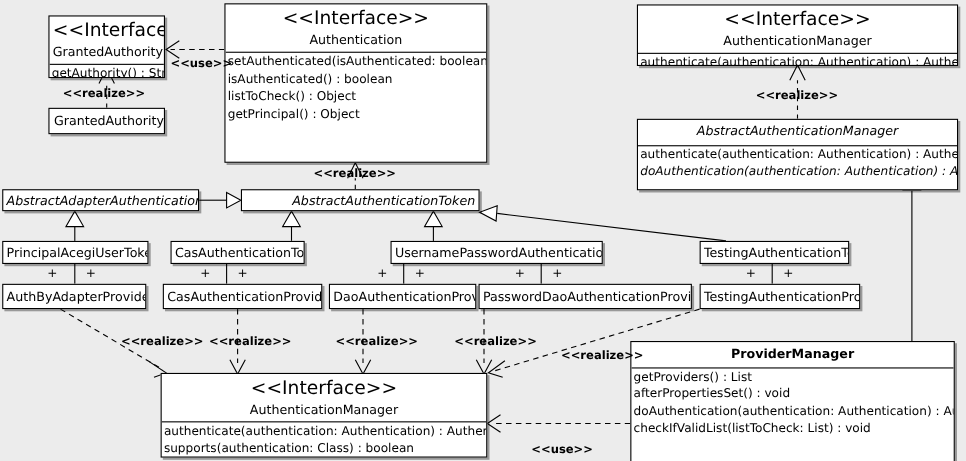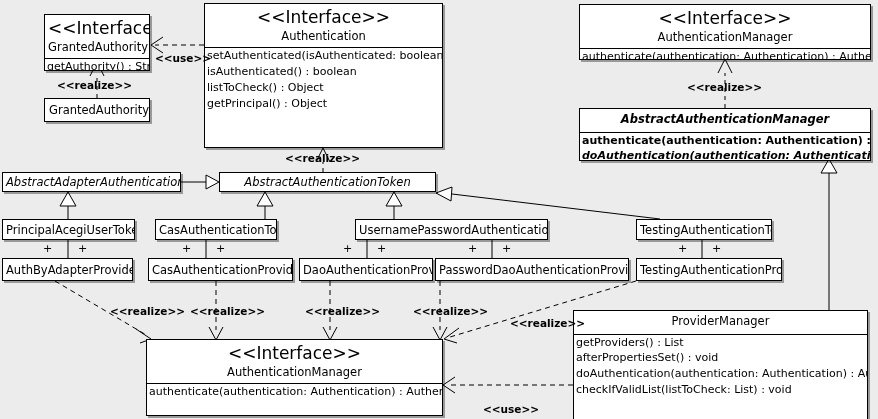--- a/index.html
+++ b/index.html
@@ -236,39 +236,39 @@
     <div class="hdr">
       <span class="stereo">&lt;&lt;Interface&gt;&gt;</span>
       <span class="cname">AuthenticationManager</span>
     </div>
     <div class="divider"></div>
     <div class="members">
       <div class="member">authenticate(authentication: Authentication) : Authentication</div>
     </div>
   </div>
 
-  <div class="uml-box" style="left:579px; top:108px; width:292px; height:53px;font-weight:bold;">
+  <div class="uml-box" style="left:579px; top:108px; width:292px; height:65px;">
     <div class="hdr" style="padding:3px 4px 4px 4px;">
       <span class="cname abstract">AbstractAuthenticationManager</span>
     </div>
     <div class="divider"></div>
     <div class="members">
       <div class="member">authenticate(authentication: Authentication) : Authentication</div>
       <div class="member abstract">doAuthentication(authentication: Authentication) : Authentication</div>
     </div>
   </div>
 
   <div class="uml-box compact" style="left:2px; top:172px; width:179px; height:20px;">
     <div class="hdr" style="padding:2px 3px;">
       <span class="cname abstract">AbstractAdapterAuthenticationToken</span>
     </div>
   </div>
 
   <div class="uml-box compact" style="left:219px; top:172px; width:217px; height:20px;">
-    <div class="hdr" style="padding:2px 3px;">
+    <div class="hdr" style="padding:2px 3px;text-align:right;">
       <span class="cname abstract">AbstractAuthenticationToken</span>
     </div>
   </div>
 
   <div class="uml-box compact" style="left:2px; top:219px; width:133px; height:21px;">
     <div class="hdr" style="padding:3px 3px;">
       <span class="cname">PrincipalAcegiUserToken</span>
     </div>
   </div>
 
@@ -321,25 +321,26 @@
   </div>
 
   <div class="uml-box" style="left:146px; top:339px; width:297px; height:77px;">
     <div class="hdr">
       <span class="stereo">&lt;&lt;Interface&gt;&gt;</span>
       <span class="cname">AuthenticationManager</span>
     </div>
     <div class="divider"></div>
     <div class="members">
       <div class="member">authenticate(authentication: Authentication) : Authentication</div>
+      <div class="member">supports(authentication: Class) : boolean</div>
     </div>
   </div>
 
   <div class="uml-box" style="left:573px; top:310px; width:295px; height:112px;">
-    <div class="hdr" style="padding:3px 4px 4px 4px;">
+    <div class="hdr" style="padding:3px 4px 4px 4px;font-weight:bold;">
       <span class="cname">ProviderManager</span>
     </div>
     <div class="divider"></div>
     <div class="members">
       <div class="member">getProviders() : List</div>
       <div class="member">afterPropertiesSet() : void</div>
       <div class="member">doAuthentication(authentication: Authentication) : Authentication</div>
       <div class="member">checkIfValidList(listToCheck: List) : void</div>
     </div>
   </div>

